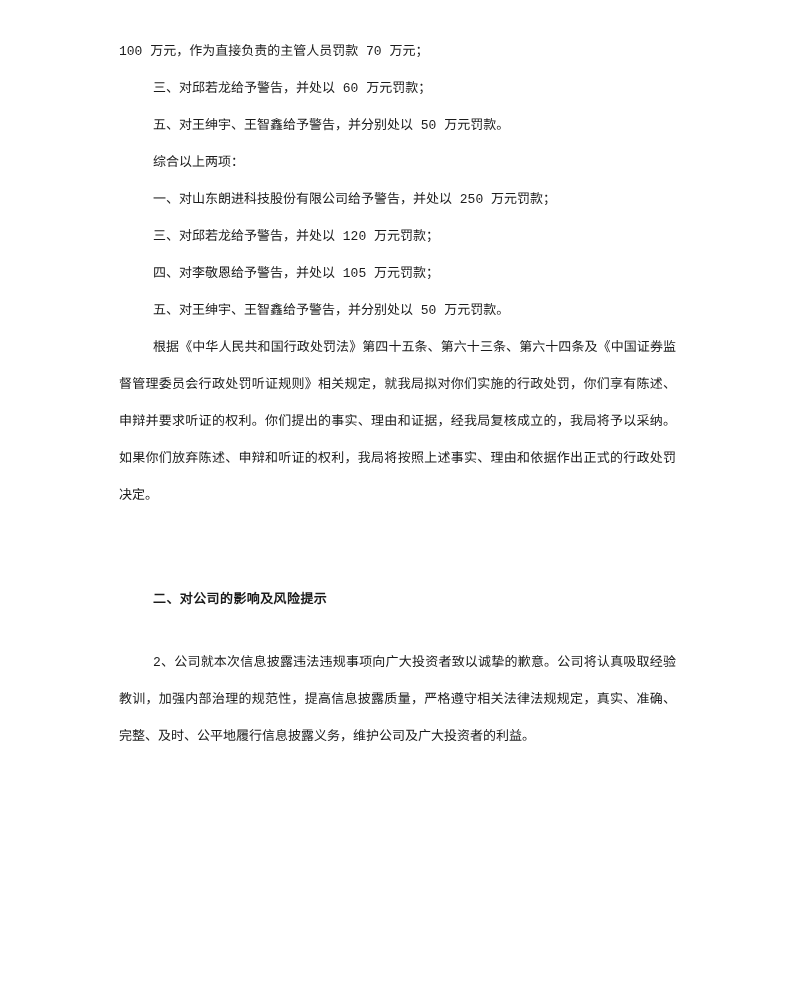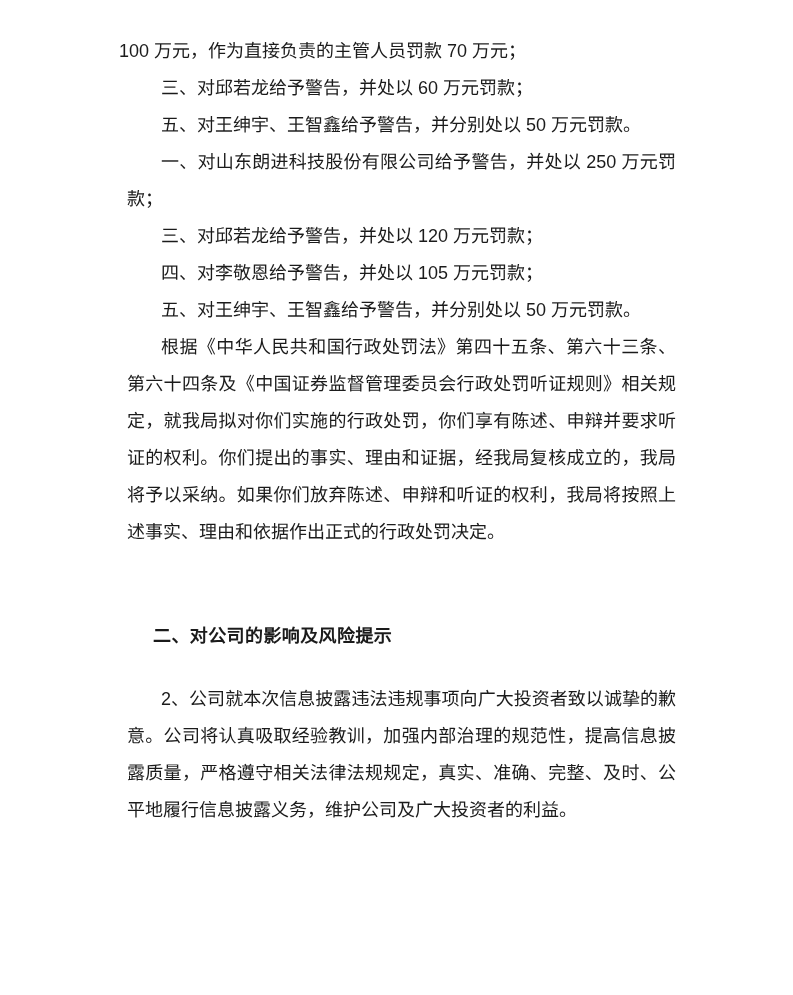--- a/index.html
+++ b/index.html
@@ -28,39 +28,38 @@
   .doc-body {
     position: absolute;
     left: 119px;
     top: 33px;
     width: 557px;
   }
 
   
   .p {
     margin: 0;
-    font-size: 18px;
+    font-size: 13px;
     line-height: 37px;
     text-align: justify;
     text-justify: inter-character;
     text-indent: 0;
     letter-spacing: 0;
     word-break: break-all;
-    font-family: Liberation Sans, sans-serif;
+    font-family: Liberation Mono, monospace;
   }
 
   
   .p.cont {
     text-indent: 0;
   }
 
   
   .p.indent {
     text-indent: 34px;
-    margin-left: 8px;
   }
 
   
   .p.heading {
     text-indent: 34px;
     font-weight: bold;
     letter-spacing: 0.4px;
     margin-top: 40px;
   }
 
@@ -76,20 +75,21 @@
 <body>
 
 <div class="page">
   <div class="doc-body">
 
     <p class="p cont">100 万元，作为直接负责的主管人员罚款 70 万元；</p>
 
     <p class="p indent">三、对邱若龙给予警告，并处以 60 万元罚款；</p>
     <p class="p indent">五、对王绅宇、王智鑫给予警告，并分别处以 50 万元罚款。</p>
 
+    <p class="p indent">综合以上两项：</p>
 
     <p class="p indent">一、对山东朗进科技股份有限公司给予警告，并处以 250 万元罚款；</p>
     <p class="p indent">三、对邱若龙给予警告，并处以 120 万元罚款；</p>
     <p class="p indent">四、对李敬恩给予警告，并处以 105 万元罚款；</p>
     <p class="p indent">五、对王绅宇、王智鑫给予警告，并分别处以 50 万元罚款。</p>
 
     <p class="p indent">根据《中华人民共和国行政处罚法》第四十五条、第六十三条、第六十四条及《中国证券监督管理委员会行政处罚听证规则》相关规定，就我局拟对你们实施的行政处罚，你们享有陈述、申辩并要求听证的权利。你们提出的事实、理由和证据，经我局复核成立的，我局将予以采纳。如果你们放弃陈述、申辩和听证的权利，我局将按照上述事实、理由和依据作出正式的行政处罚决定。</p>
 
     <div class="gap-before-heading"></div>
 

